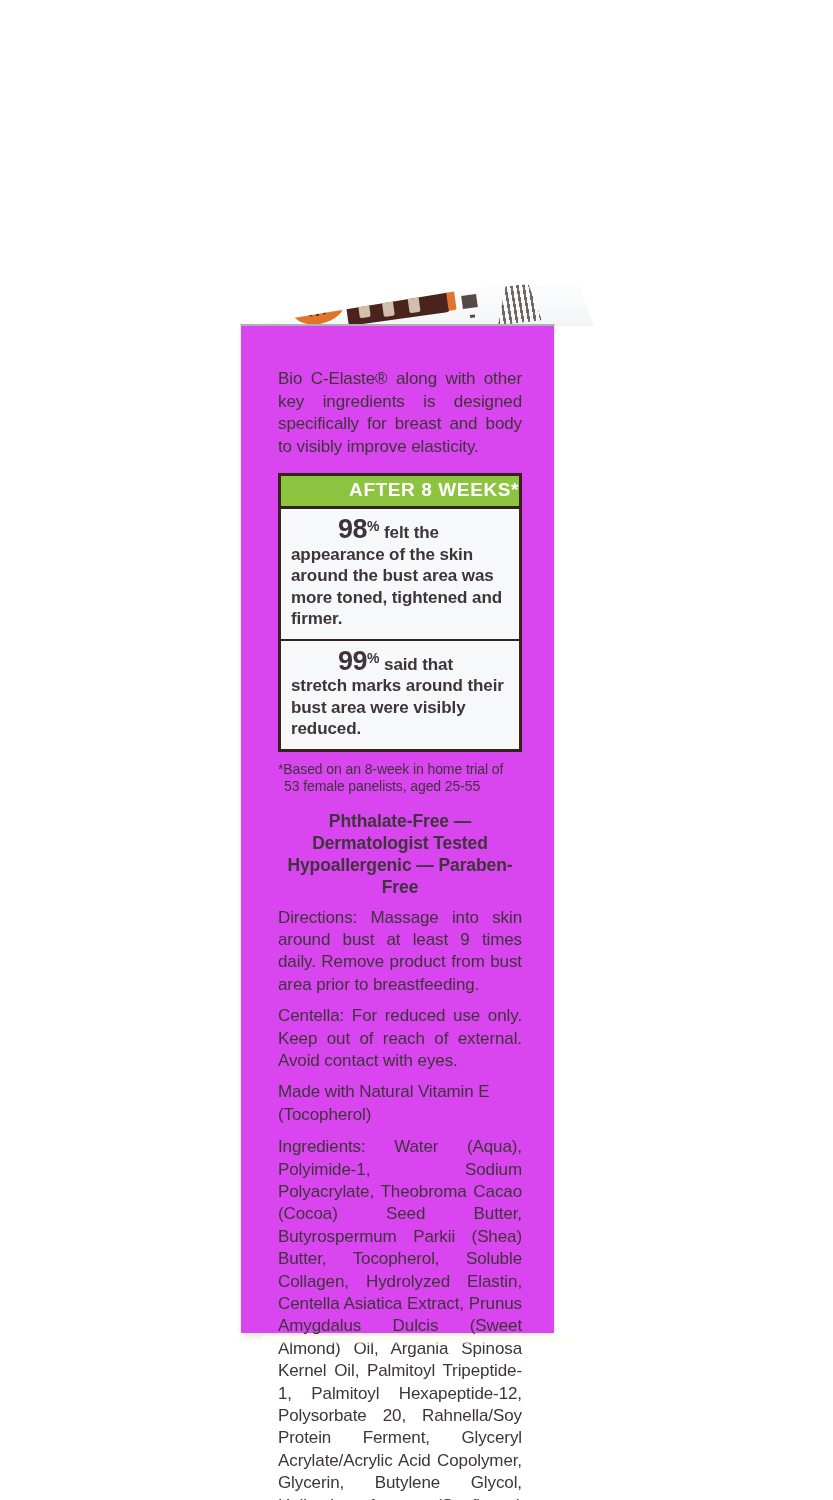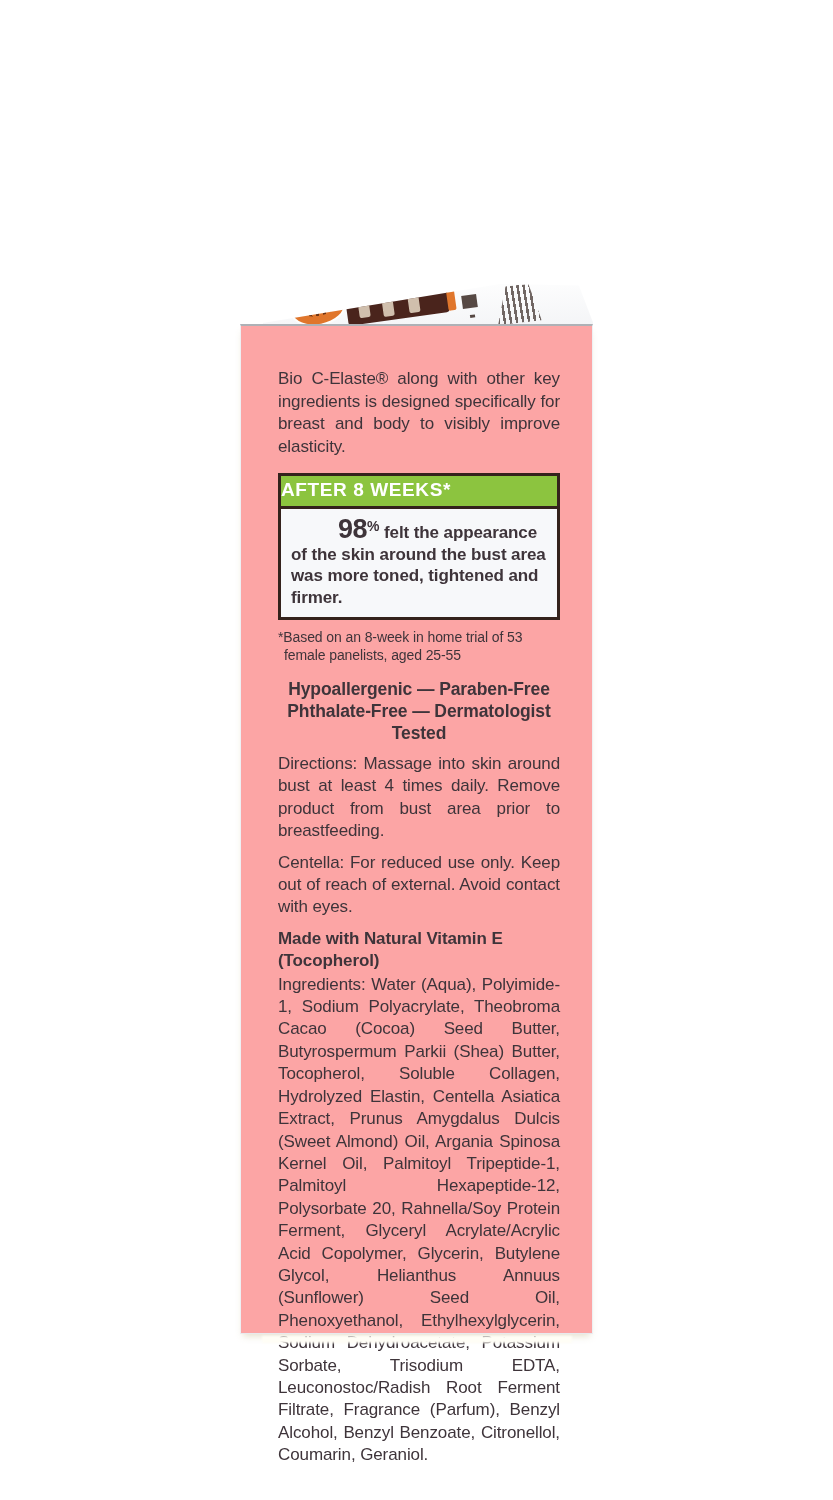--- a/index.html
+++ b/index.html
@@ -45,60 +45,60 @@
   }
   .top-vtext {
     left: 256px; top: 2px; width: 44px; height: 38px;
     background: repeating-linear-gradient(87deg, rgba(48,33,28,.8) 0 2.5px, transparent 2.5px 6px);
     clip-path: polygon(26% 0, 78% 0, 100% 100%, 0 100%);
     opacity: .85; transform: rotate(-6deg);
   }
 
   
   .panel {
-    position: absolute; left: 240px; top: 324px; width: 353px; height: 1010px;
+    position: absolute; left: 240px; top: 324px; width: 315px; height: 1010px;
     box-sizing: border-box;
-    background: #fca5a5;
+    background: #d946ef;
     border-top: 2px solid #aeb1b6;
     border-left: 1px solid #eef0f4;
     border-right: 1px solid #eef0f4;
     border-bottom: 1px solid #e8eaee;
     box-shadow: 0 5px 7px -3px rgba(195,185,140,.45);
     padding: 42px 32px 0 37px;
     color: #3e343a;
   }
 
   .intro {
     margin: 0; font-size: 17px; line-height: 22.5px;
     text-align: justify; letter-spacing: -0.1px;
   }
 
   .stats-box { margin-top: 15px; border: 3px solid #34221c; background: #f7f8fa; }
   .stats-header {
     background: #8cc43f; color: #ffffff;
     font-weight: bold; font-size: 19px; letter-spacing: .6px;
-    text-align: left; padding: 3px 0 5px;
+    text-align: right; padding: 3px 0 5px;
     border-bottom: 3px solid #34221c;
   }
   .stat { padding: 7px 8px 9px 10px; }
   .stat + .stat { border-top: 2px solid #34221c; }
   .stat p { margin: 0; font-size: 17px; line-height: 21.5px; font-weight: bold; letter-spacing: -0.1px; }
   .stat-val { font-size: 27px; line-height: 20px; letter-spacing: -0.5px; margin-left: 47px; }
   .stat-pct { font-size: 14px; vertical-align: 7px; }
 
   .footnote {
     margin: 9px 0 8px; font-size: 14px; line-height: 17.5px;
     padding-left: 6px; text-indent: -6px; letter-spacing: -0.1px;
   }
 
   .claims { margin: 14px 0 0; font-weight: bold; font-size: 17.5px; line-height: 22px; text-align: center; letter-spacing: -0.1px; }
 
   .para { margin: 9px 0 0; font-size: 17px; line-height: 22.4px; text-align: justify; letter-spacing: -0.1px; }
   .lbl { font-weight: normal; }
-  .madewith { margin: 9px 0 1px; font-weight: bold; font-size: 17px; line-height: 22.4px; letter-spacing: -0.1px; }
+  .madewith { margin: 9px 0 10px; font-weight: normal; font-size: 17px; line-height: 22.4px; letter-spacing: -0.1px; }
   .ingredients { margin: 0; }
 
   .floor-glow {
     position: absolute; left: 262px; top: 1336px; width: 310px; height: 7px;
     background: #fffef6; filter: blur(1px);
   }
 </style>
 </head>
 <body>
 
@@ -120,30 +120,33 @@
 
   <div class="panel">
 
     <p class="intro">Bio C-Elaste® along with other key ingredients is designed specifically for breast and body to visibly improve elasticity.</p>
 
     <div class="stats-box">
       <div class="stats-header">AFTER 8 WEEKS*</div>
       <div class="stat">
         <p><span class="stat-val">98</span><span class="stat-pct">%</span> <span>felt the appearance of the skin around the bust area was more toned, tightened and firmer.</span></p>
       </div>
+      <div class="stat">
+        <p><span class="stat-val">99</span><span class="stat-pct">%</span> <span>said that stretch marks around their bust area were visibly reduced.</span></p>
+      </div>
     </div>
 
     <p class="footnote">*Based on an 8-week in home trial of 53 female panelists, aged 25-55</p>
 
     <div class="claims">
+      <div>Phthalate-Free — Dermatologist Tested</div>
       <div>Hypoallergenic — Paraben-Free</div>
-      <div>Phthalate-Free — Dermatologist Tested</div>
     </div>
 
-    <p class="para"><span class="lbl">Directions:</span> <span>Massage into skin around bust at least 4 times daily. Remove product from bust area prior to breastfeeding.</span></p>
+    <p class="para"><span class="lbl">Directions:</span> <span>Massage into skin around bust at least 9 times daily. Remove product from bust area prior to breastfeeding.</span></p>
 
     <p class="para"><span class="lbl">Centella:</span> <span class="lbl">For reduced use only.</span> <span>Keep out of reach of external. Avoid contact with eyes.</span></p>
 
     <p class="madewith">Made with Natural Vitamin E (Tocopherol)</p>
 
     <p class="para ingredients"><span class="lbl">Ingredients:</span> <span>Water (Aqua), Polyimide-1, Sodium Polyacrylate, Theobroma Cacao (Cocoa) Seed Butter, Butyrospermum Parkii (Shea) Butter, Tocopherol, Soluble Collagen, Hydrolyzed Elastin, Centella Asiatica Extract, Prunus Amygdalus Dulcis (Sweet Almond) Oil, Argania Spinosa Kernel Oil, Palmitoyl Tripeptide-1, Palmitoyl Hexapeptide-12, Polysorbate 20, Rahnella/Soy Protein Ferment, Glyceryl Acrylate/Acrylic Acid Copolymer, Glycerin, Butylene Glycol, Helianthus Annuus (Sunflower) Seed Oil, Phenoxyethanol, Ethylhexylglycerin, Sodium Dehydroacetate, Potassium Sorbate, Trisodium EDTA, Leuconostoc/Radish Root Ferment Filtrate, Fragrance (Parfum), Benzyl Alcohol, Benzyl Benzoate, Citronellol, Coumarin, Geraniol.</span></p>
 
   </div>
 
   <div class="floor-glow"></div>

